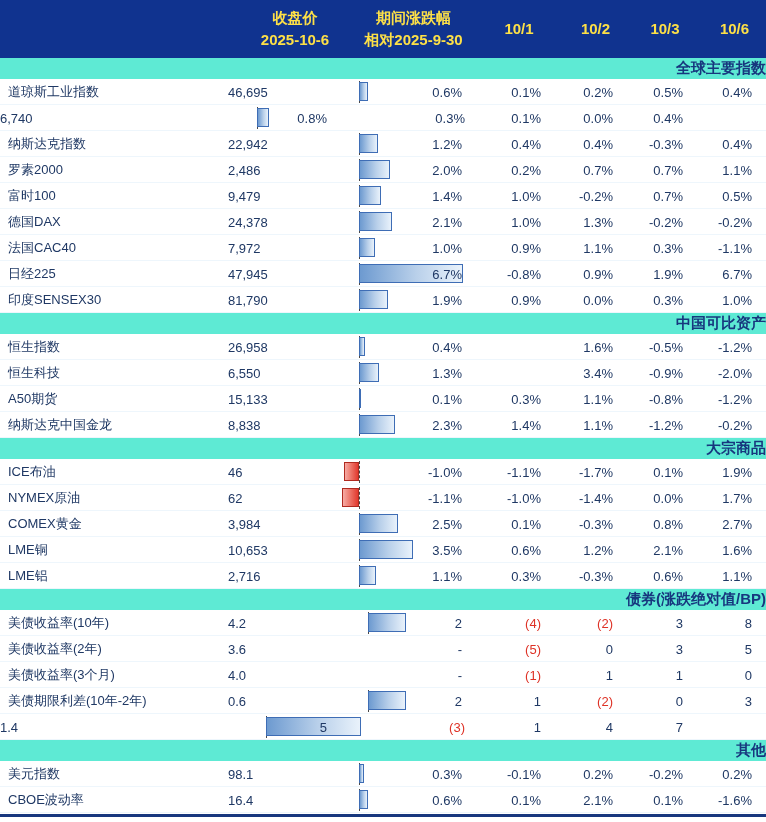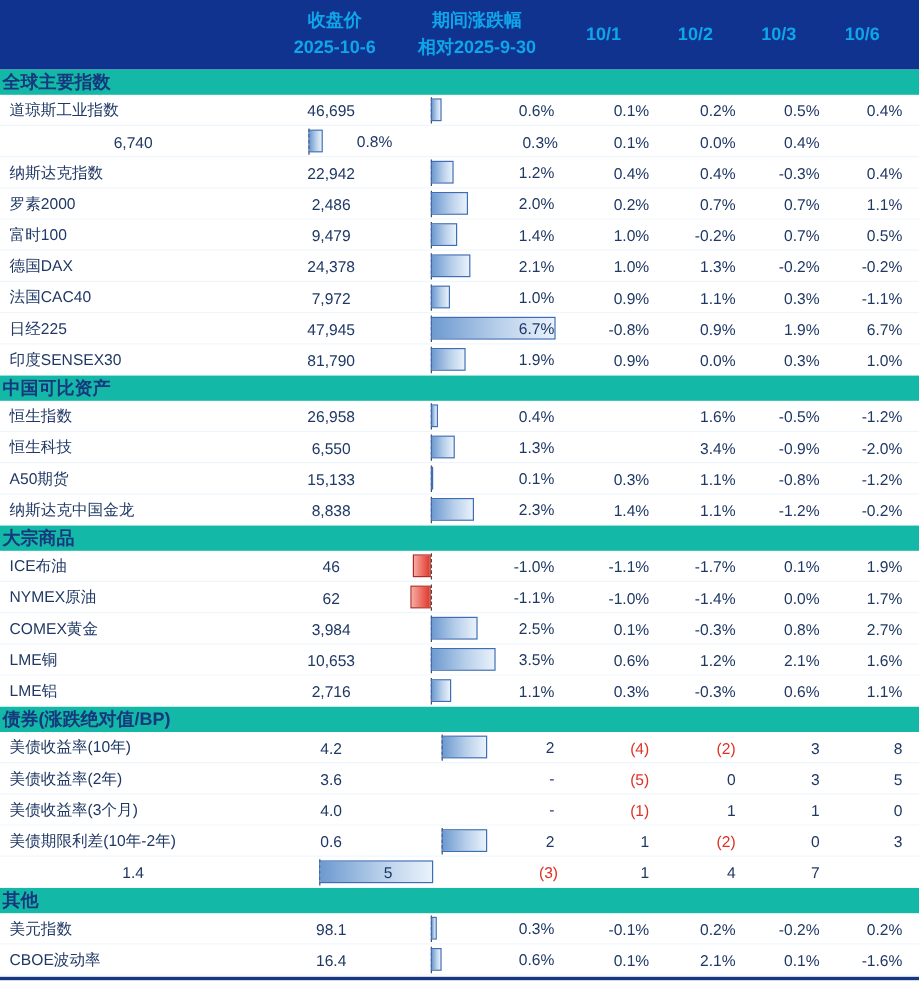--- a/index.html
+++ b/index.html
@@ -1,34 +1,34 @@
 <!DOCTYPE html>
 <html><head>
 <meta charset="utf-8">
 <style>
   html,body{margin:0;padding:0;background:#ffffff;}
   body{width:766px;font-family:"Liberation Sans","DejaVu Sans",sans-serif;-webkit-font-smoothing:antialiased;}
   .table{width:766px;color:#1F3864;}
   .grid-row{display:grid;grid-template-columns:228px 102px 135px 81px 69px 70px 81px;align-items:center;}
 
   
-  .thead{background:#10338F;color:#0ea5e9;height:58px;font-weight:bold;font-size:15px;}
+  .thead{background:#10338F;color:#fde047;height:58px;font-weight:bold;font-size:15px;padding-left:16px;}
   .thead .hcell{display:flex;flex-direction:column;justify-content:center;align-items:center;line-height:1.45;height:100%;}
   .thead .hdaily{align-items:center;}
   .h-d1{padding-right:5px;} .h-d2{padding-right:2px;} .h-d3{padding-right:2px;} .h-d4{padding-right:14px;}
 
   
-  .section-row{background:#14b8a6;height:21px;display:flex;align-items:center;}
+  .section-row{background:#5eead4;height:21px;display:flex;align-items:center;justify-content:flex-end;}
   .section-title{font-weight:bold;font-size:15px;color:#17377E;padding-left:2px;white-space:nowrap;}
 
   
   .row{height:26px;font-size:13px;border-bottom:1px solid rgba(205,228,246,0.35);box-sizing:border-box;}
   .c{white-space:nowrap;}
   .c-name{padding-left:8px;overflow:visible;}
-  .c-close{text-align:center;padding-right:6px;}
+  .c-close{text-align:left;padding-right:6px;}
   .c-bar{position:relative;height:26px;}
   .barval{position:absolute;right:3px;top:50%;transform:translateY(-50%);z-index:3;}
   .axis{position:absolute;top:2px;bottom:2px;width:0;border-left:1px dashed #4a4a4a;z-index:1;}
   .bar{position:absolute;top:3px;height:19px;box-sizing:border-box;z-index:2;}
   .bar.pos{background:linear-gradient(90deg,#6D9AD0 0%,#B9D0EA 55%,#E9F2FB 100%);border:1px solid #3E6DB5;}
   .bar.neg{background:linear-gradient(270deg,#E2392E 0%,#EE7D72 60%,#F6ABA4 100%);border:1px solid #B02A20;}
   .c-daily{text-align:right;}
   .row > .c:nth-child(4){padding-right:5px;}
   .row > .c:nth-child(5){padding-right:2px;}
   .row > .c:nth-child(6){padding-right:2px;}

